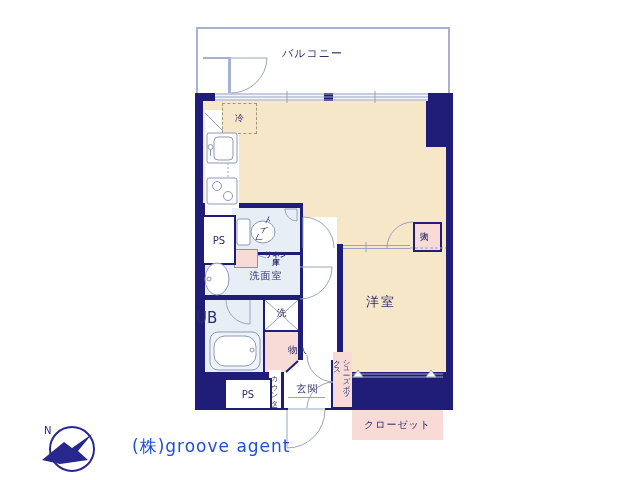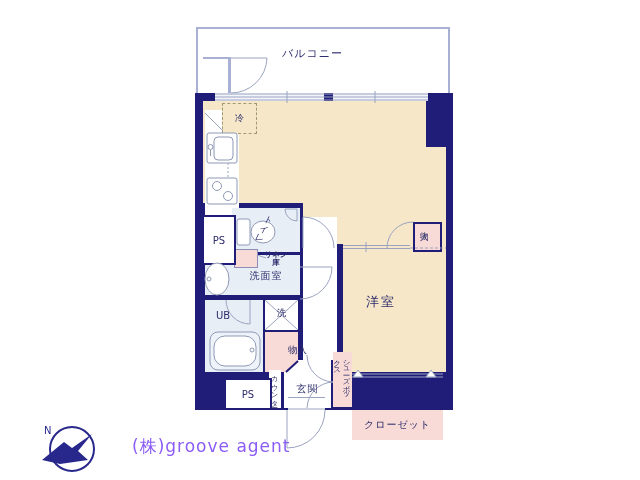--- a/index.html
+++ b/index.html
@@ -17,21 +17,21 @@
   .lbl{position:absolute;color:#2d2d6b;line-height:1.15;white-space:nowrap;}
   .ctr{text-align:center;}
   .vtext{writing-mode:vertical-rl;text-orientation:upright;white-space:normal;}
   .psbox{display:flex;align-items:center;justify-content:center;
          background:#ffffff;border:2px solid #201d78;font-size:10px;color:#2d2d6b;}
   #balcony-rect{left:196px;top:27px;width:250px;height:66px;background:#ffffff;
                 border:2px solid #a8b1d4;border-bottom:none;}
   #fridge-box{border:1px dashed #a09a74;background:#f6e7c9;display:flex;align-items:center;justify-content:center;font-size:9px;}
   #linen-box{border:1px solid #8d8db8;}
   #monoire-right{border:2px solid #201d78;}
-  #logo-text{color:#8b5cf6;font-size:17px;letter-spacing:1px;}
+  #logo-text{color:#1d4ed8;font-size:17px;letter-spacing:1px;}
   svg{position:absolute;left:0;top:0;}
 </style>
 </head>
 <body>
 
 <div id="canvas">
 
   <div class="abs" id="balcony-rect"></div>
   <div class="lbl" style="left:282px;top:48px;width:90px;font-size:11px;letter-spacing:1px;">バルコニー</div>
   <div class="abs" style="left:203px;top:57px;width:27px;height:2px;background:#a8b1d4;"></div>
@@ -158,21 +158,21 @@
 
 
   <div class="lbl ctr" style="left:331px;top:295px;width:100px;font-size:13px;letter-spacing:2px;">洋室</div>
 
   <div class="lbl vtext" style="left:266px;top:210px;height:42px;font-size:9px;transform:rotate(26deg);transform-origin:50% 10%;">トイレ</div>
 
   <div class="lbl" style="left:263px;top:251px;width:26px;font-size:7.5px;line-height:8px;white-space:normal;text-align:center;font-weight:bold;">リネン庫</div>
 
   <div class="lbl ctr" style="left:232px;top:270px;width:68px;font-size:10px;letter-spacing:1px;">洗面室</div>
 
-  <div class="lbl" style="left:216px;top:310px;font-size:10px;text-align:center;">UB</div>
+  <div class="lbl" style="left:196px;top:310px;font-size:15px;text-align:center;">UB</div>
 
   <div class="lbl ctr" style="left:265px;top:308px;width:33px;font-size:9.5px;">洗</div>
 
   <div class="lbl ctr" style="left:281px;top:345px;width:33px;font-size:9.5px;">物入</div>
 
   <div class="lbl vtext" style="left:270px;top:371px;height:37px;font-size:7px;">カウンター</div>
 
   <div class="lbl ctr" style="left:284px;top:383px;width:47px;font-size:10px;letter-spacing:1px;">玄関</div>
 
   <div class="lbl vtext" style="left:332px;top:354px;height:44px;font-size:7.5px;line-height:9.5px;">シューズボックス</div>

